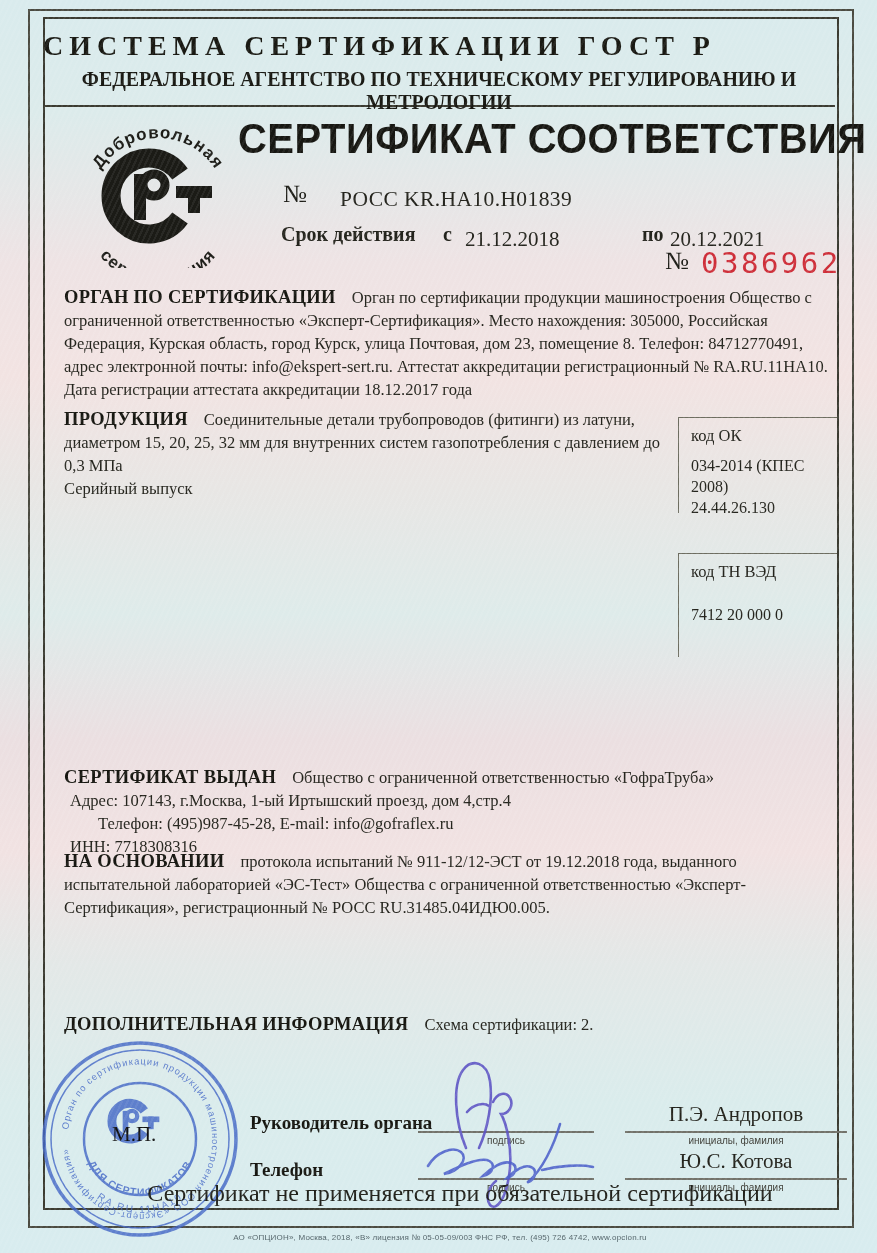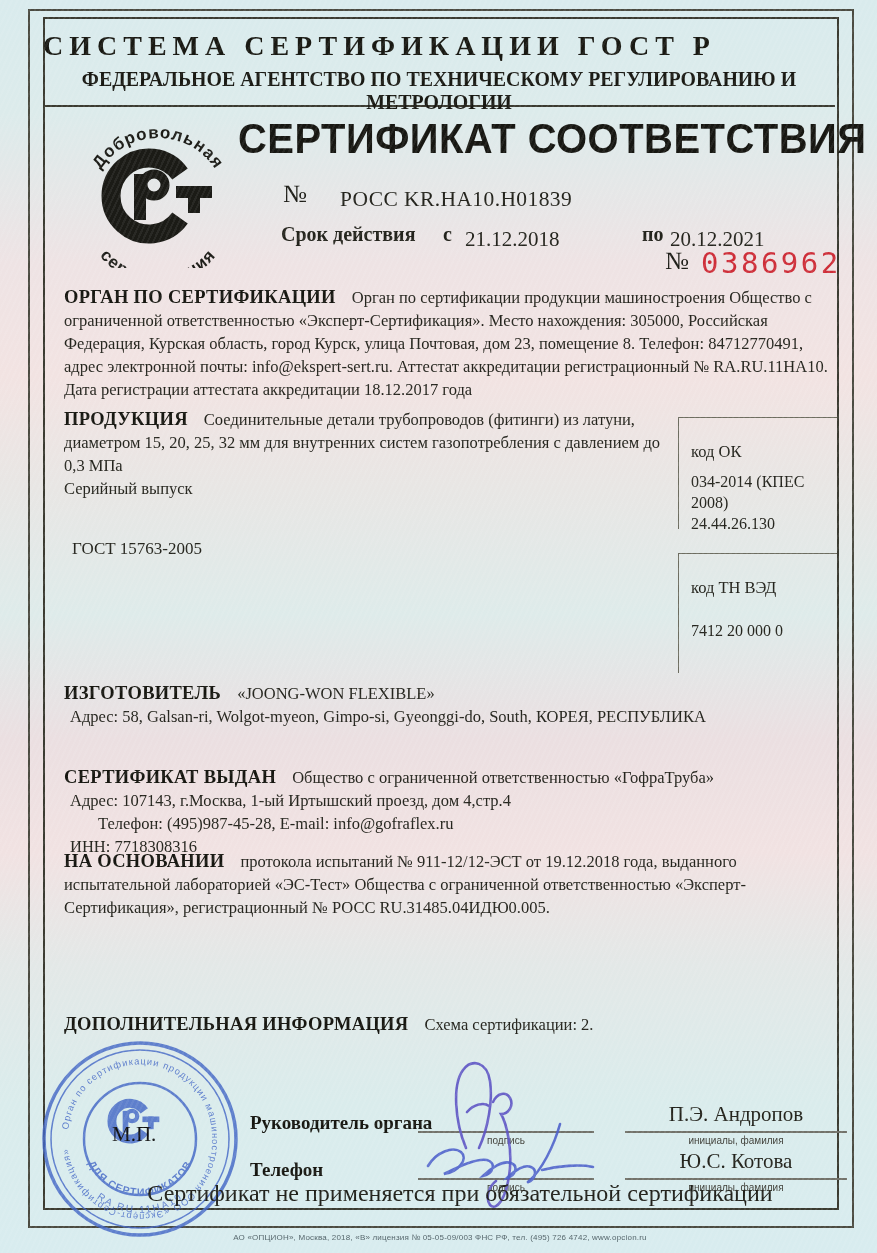--- a/index.html
+++ b/index.html
@@ -31,21 +31,21 @@
   .validity-label{left:281px;top:223px;font-size:20px;font-weight:bold;}
   .from-label{left:443px;top:223px;font-size:20px;font-weight:bold;}
   .from-date{left:465px;top:227px;font-size:21px;}
   .to-label{left:642px;top:223px;font-size:20px;font-weight:bold;}
   .to-date{left:670px;top:227px;font-size:21px;}
   .blank-no-label{left:665px;top:247px;font-size:25px;color:#1d1d17;}
   .blank-number{left:701px;top:246px;font-family:"DejaVu Sans Mono",monospace;font-size:29px;letter-spacing:2.5px;color:#ce2e39;}
   .sec{font-size:16.5px;line-height:23px;color:#24241d;}
   .sec .h{font-weight:bold;font-size:18.5px;letter-spacing:.3px;margin-right:16px;color:#161610;}
   .line{font-size:16.5px;line-height:23px;color:#24241d;}
-  .codebox{border-top:1.5px solid #6d6d60;border-left:1.5px solid #6d6d60;padding:23px 0 0 12px;font-size:16px;line-height:21px;color:#24241d;}
+  .codebox{border-top:1.5px solid #6d6d60;border-left:1.5px solid #6d6d60;padding:7px 0 0 12px;font-size:16px;line-height:21px;color:#24241d;}
   .codebox .cb-label{font-size:16.5px;margin-bottom:9px;}
   .sig-role{font-weight:bold;font-size:19px;color:#161610;}
   .rule{height:1.5px;background:#72726a;}
   .tiny{font-family:"Liberation Sans",sans-serif;font-size:10px;color:#3f3f38;text-align:center;}
   .sig-name{font-size:21px;text-align:center;}
   .mp{font-size:21px;color:#101010;}
   .disclaimer{left:120px;top:1180px;width:680px;text-align:center;font-size:24px;color:#21211b;}
   .footer-print{left:60px;top:1233px;width:760px;text-align:center;font-family:"Liberation Sans",sans-serif;font-size:8px;color:#53646a;letter-spacing:.2px;}
   svg text{font-family:"Liberation Sans",sans-serif;}
 </style>
@@ -103,31 +103,26 @@
     <span class="h">ПРОДУКЦИЯ</span><span>Соединительные детали трубопроводов (фитинги) из латуни, диаметром 15, 20, 25, 32 мм для внутренних систем газопотребления с давлением до 0,3 МПа</span>
     <div class="line">Серийный выпуск</div>
   </div>
   <div class="abs codebox" style="left:678px;top:417px;width:146px;height:88px;">
     <div class="cb-label">код ОК</div>
     <div>034-2014 (КПЕС 2008)</div>
     <div>24.44.26.130</div>
   </div>
 
   <div class="abs sec" style="left:64px;top:534px;width:614px;">
-    <div class="line" style="padding-left:8px;margin-top:3px;font-size:17px;">ГОСТ 15763-2005</div>
   </div>
   <div class="abs codebox" style="left:678px;top:553px;width:146px;height:96px;">
     <div class="cb-label" style="margin-bottom:22px;">код ТН ВЭД</div>
     <div>7412 20 000 0</div>
   </div>
 
-  <div class="abs sec" style="left:64px;top:682px;width:770px;">
-    <span class="h">ИЗГОТОВИТЕЛЬ</span><span>«JOONG-WON FLEXIBLE»</span>
-    <div class="line" style="padding-left:6px;">Адрес: 58, Galsan-ri, Wolgot-myeon, Gimpo-si, Gyeonggi-do, South, КОРЕЯ, РЕСПУБЛИКА</div>
-  </div>
 
   <div class="abs sec" style="left:64px;top:766px;width:770px;">
     <span class="h">СЕРТИФИКАТ ВЫДАН</span><span>Общество с ограниченной ответственностью «ГофраТруба»</span>
     <div class="line" style="padding-left:6px;">Адрес: 107143, г.Москва, 1-ый Иртышский проезд, дом 4,стр.4</div>
     <div class="line" style="padding-left:6px;margin-left:28px;">Телефон: (495)987-45-28, E-mail: info@gofraflex.ru</div>
     <div class="line" style="padding-left:6px;">ИНН: 7718308316</div>
   </div>
 
   <div class="abs sec" style="left:64px;top:850px;width:744px;">
     <span class="h">НА ОСНОВАНИИ</span><span>протокола испытаний № 911-12/12-ЭСТ от 19.12.2018 года, выданного испытательной лабораторией «ЭС-Тест» Общества с ограниченной ответственностью «Эксперт-Сертификация», регистрационный № РОСС RU.31485.04ИДЮ0.005.</span>

